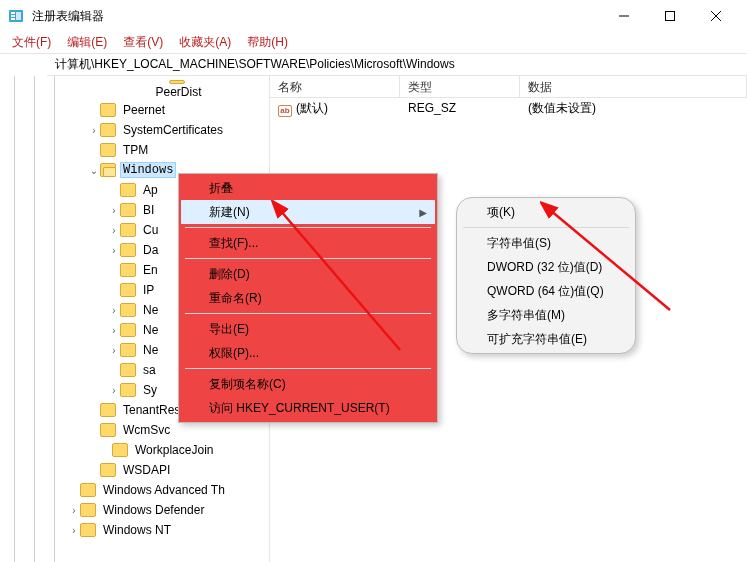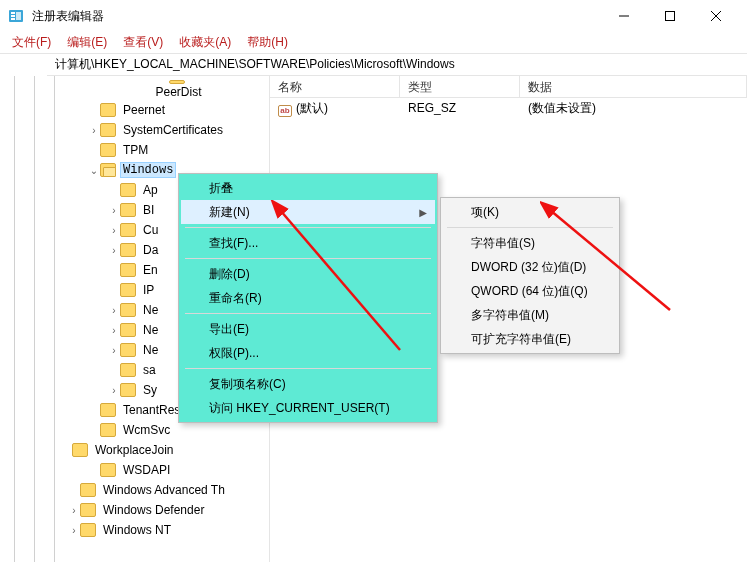--- a/index.html
+++ b/index.html
@@ -29,21 +29,21 @@
 .tree-item .label { padding:1px 3px; }
 .tree-item.selected .label { background:#cce8ff; border:1px solid #99d1ff; padding:0 2px;font-family:Liberation Mono, monospace; }
 
 .list-pane { flex:1; }
 .list-header { display:flex; height:22px; border-bottom:1px solid #e5e5e5; }
 .list-header .col { padding:3px 8px; border-right:1px solid #e5e5e5; color:#333; }
 .list-row { display:flex; height:20px; align-items:center; }
 .list-row .cell { padding:2px 8px; color:#000; }
 .ab-icon { width:14px; height:12px; border:1px solid #c08c4a; background:#fff; border-radius:2px; display:inline-flex; align-items:center; justify-content:center; margin-right:4px; font-size:8px; color:#c04a4a; font-weight:bold;}
 
-.ctx-menu { position:absolute; background:#5eead4; border:1px solid #bdbdbd; box-shadow:3px 3px 6px rgba(0,0,0,0.2); padding:2px; z-index:10; }
+.ctx-menu { position:absolute; background:#ef4444; border:1px solid #bdbdbd; box-shadow:3px 3px 6px rgba(0,0,0,0.2); padding:2px; z-index:10; }
 .ctx-item { height:24px; display:flex; align-items:center; padding:0 40px 0 28px; color:#000; position:relative; }
 .ctx-item.highlight { background:#def0ff; }
 .ctx-item .arrow { position:absolute; right:8px; font-size:10px; color:#555;}
 .ctx-sep { height:1px; background:#d8d8d8; margin:3px 4px; }
 
 .sub-menu { position:absolute; background:#f3f3f3; border:1px solid #bdbdbd; box-shadow:3px 3px 6px rgba(0,0,0,0.2); padding:2px; z-index:11; width:180px;}
 .sub-item { height:24px; display:flex; align-items:center; padding:0 12px 0 28px; color:#000;}
 
 .red-arrow { position:absolute; pointer-events:none; z-index:20; }
 </style>
@@ -181,21 +181,21 @@
       <div class="tree-item" style="padding-left: 88px;">
         <span class="chev"></span>
         <span class="fold"></span>
         <span class="label">TenantRestrictions</span>
       </div>
       <div class="tree-item" style="padding-left: 88px;">
         <span class="chev"></span>
         <span class="fold"></span>
         <span class="label">WcmSvc</span>
       </div>
-      <div class="tree-item" style="padding-left: 60px;">
+      <div class="tree-item" style="padding-left: 100px;">
         <span class="chev"></span>
         <span class="fold"></span>
         <span class="label">WorkplaceJoin</span>
       </div>
       <div class="tree-item" style="padding-left: 88px;">
         <span class="chev"></span>
         <span class="fold"></span>
         <span class="label">WSDAPI</span>
       </div>
       <div class="tree-item" style="padding-left: 68px;">
@@ -258,21 +258,21 @@
       <span>权限(P)...</span>
     </div>
     <div class="ctx-sep"></div>
     <div class="ctx-item">
       <span>复制项名称(C)</span>
     </div>
     <div class="ctx-item">
       <span>访问 HKEY_CURRENT_USER(T)</span>
     </div>
   </div>
-<div class="sub-menu" style="left:440px; top:197px;" id="sub">
+<div class="sub-menu" style="left:456px; top:197px;border-radius:16px;" id="sub">
     <div class="sub-item">
       <span>项(K)</span>
     </div>
     <div class="ctx-sep"></div>
     <div class="sub-item">
       <span>字符串值(S)</span>
     </div>
     <div class="sub-item">
       <span>DWORD (32 位)值(D)</span>
     </div>

